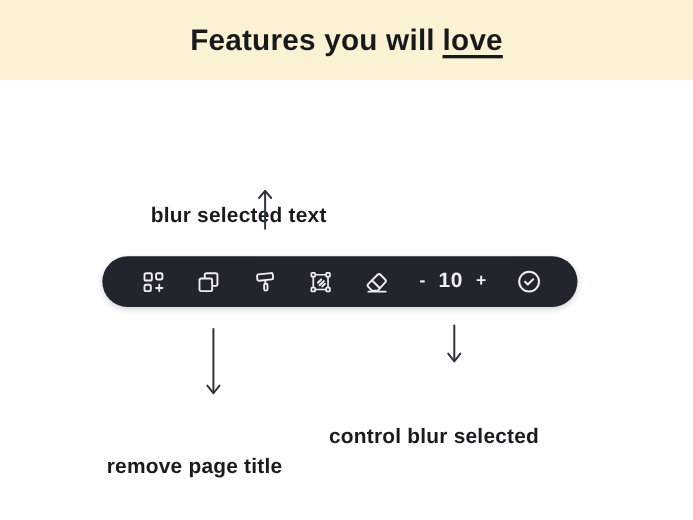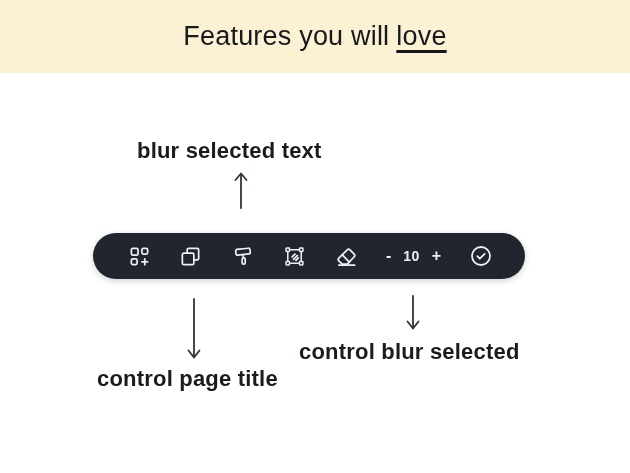--- a/index.html
+++ b/index.html
@@ -12,35 +12,35 @@
   }
   .stage { position: absolute; inset: 0; }
 
   
   .banner {
     position: absolute; left: 0; top: 0; width: 630px; height: 73px;
     background: #FBF2D4;
     display: flex; align-items: center; justify-content: center;
   }
   .banner h1 {
-    margin: 0; font-size: 27px; font-weight: 400; color: #17191D;
+    margin: 0; font-size: 27px; font-weight: 700; color: #17191D;
     letter-spacing: 0.2px;
   }
   .banner h1 .emph {
     text-decoration: underline;
     text-decoration-thickness: 2.5px;
     text-underline-offset: 5px;
     margin-left: 7px;
   }
 
   
   .callout {
     position: absolute;
-    font-size: 22px; font-weight: 700; color: #191B1F;
-    white-space: nowrap; letter-spacing: 0.2px;
+    font-size: 19px; font-weight: 700; color: #191B1F;
+    white-space: nowrap; letter-spacing: 0.2px; margin-top: 48px;
   }
   .callout.blur   { left: 137px; top: 138px; }
   .callout.remove { left: 97px;  top: 366px; }
   .callout.intensity { left: 299px; top: 339px; }
 
   
   .arrow { position: absolute; color: #2F343B; }
   .arrow.up    { left: 233px; top: 170px; }
   .arrow.down-left  { left: 186px; top: 297px; }
   .arrow.down-right { left: 405px; top: 294px; }
@@ -69,21 +69,21 @@
   .stepper {
     display: flex; align-items: center; gap: 12px;
     color: #EDEFF2;
   }
   .stepper .step-btn {
     background: none; border: none; padding: 0; margin: 0;
     color: #EDEFF2; font-family: "Liberation Sans", sans-serif;
     font-size: 16px; font-weight: 700; line-height: 1; cursor: pointer;
   }
   .stepper .step-value {
-    font-size: 14px; font-weight: 700; letter-spacing: 0.5px;
+    font-size: 19px; font-weight: 700; letter-spacing: 0.5px;
   }
 </style>
 </head>
 <body>
 
 <div class="stage">
 
   <div class="banner">
     <h1><span>Features you will</span><span class="emph">love</span></h1>
   </div>
@@ -167,21 +167,21 @@
     </button>
 
   </div>
 
   <div class="arrow down-left">
     <svg width="16" height="64" viewBox="0 0 16 64" fill="none" stroke="currentColor" stroke-width="1.8" stroke-linecap="round" stroke-linejoin="round">
       <path d="M8 2 L8 60"></path>
       <path d="M2.5 53.5 L8 60.5 L13.5 53.5"></path>
     </svg>
   </div>
-  <div class="callout remove">control page title</div>
+  <div class="callout remove">remove page title</div>
 
   <div class="arrow down-right">
     <svg width="16" height="38" viewBox="0 0 16 38" fill="none" stroke="currentColor" stroke-width="1.8" stroke-linecap="round" stroke-linejoin="round">
       <path d="M8 2 L8 34"></path>
       <path d="M2.5 27.5 L8 34.5 L13.5 27.5"></path>
     </svg>
   </div>
   <div class="callout intensity">control blur selected</div>
 
 </div>

